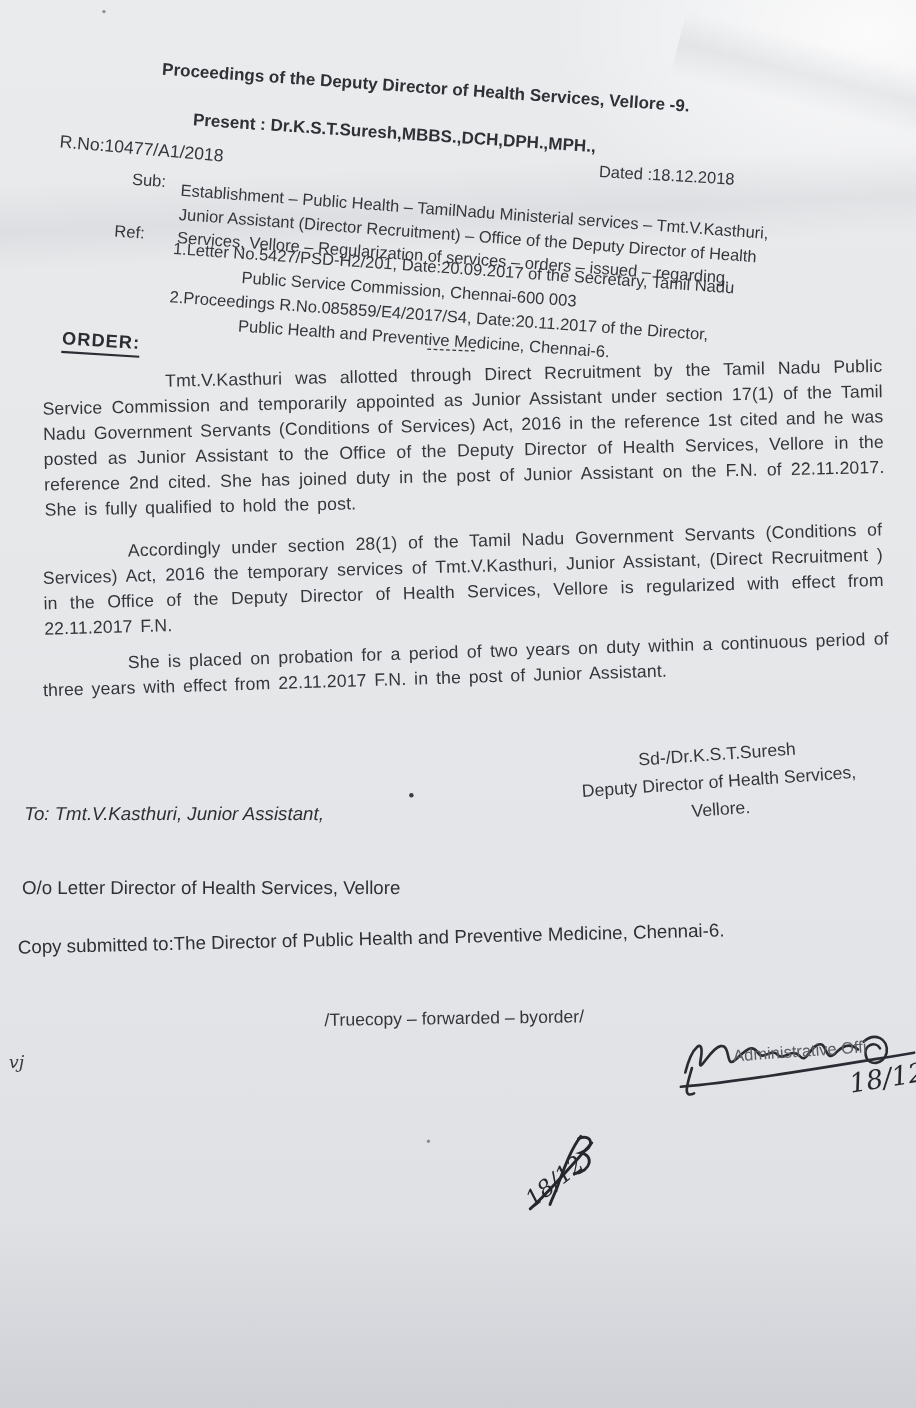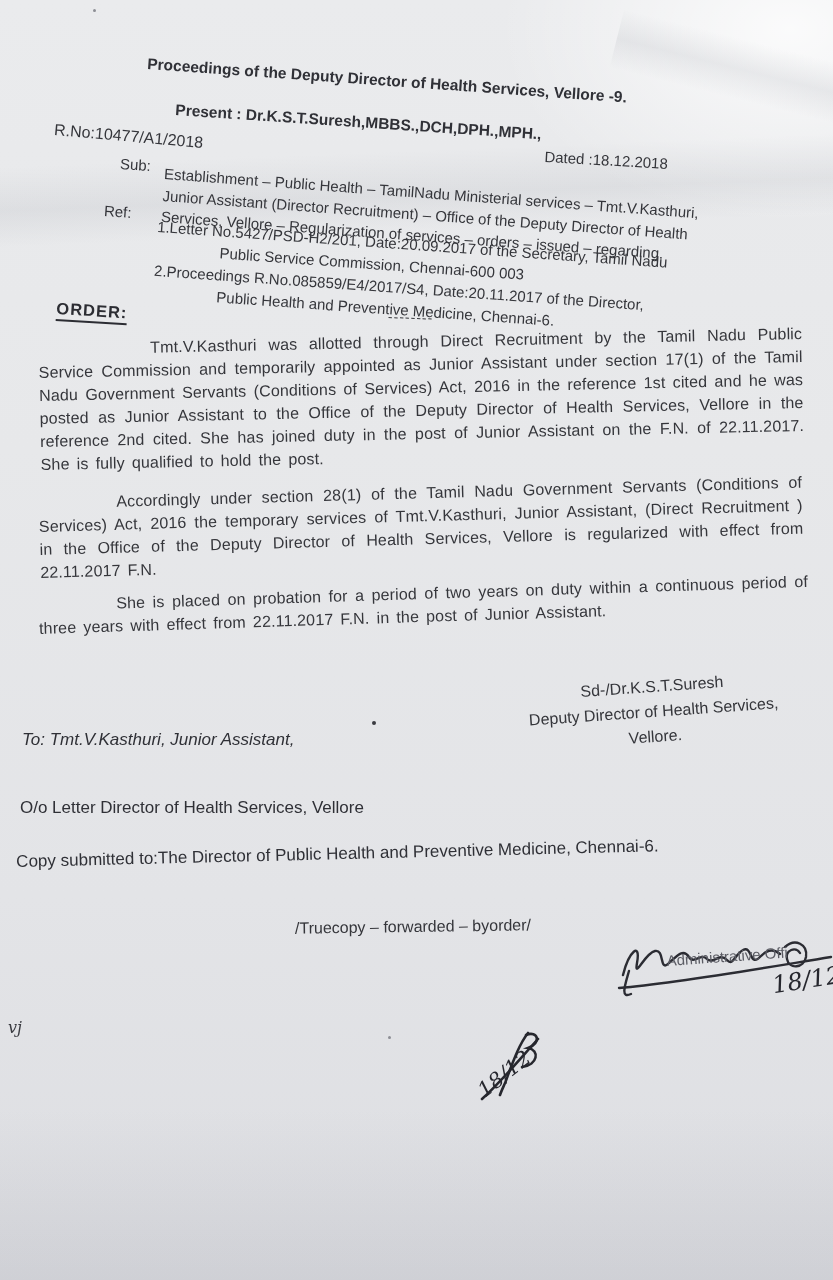--- a/index.html
+++ b/index.html
@@ -54,21 +54,21 @@
   .dist2 { left:20px; top:798px; }
   .dist3 { left:18px; top:825px; }
   .dist4 { left:16px; top:852px; transform:rotate(-1.4deg); transform-origin:left top; }
 
   .truecopy { left:295px; top:918px; font-size:16px; transform:rotate(-0.8deg); }
 
   .stamp-text { left:666px; top:952px; font-size:15px; color:#5b5c64; white-space:nowrap;
                 transform:rotate(-4deg); transform-origin:left top; }
   .hand { font-family:"DejaVu Serif", serif; font-style:italic; color:#26272e; }
   .stamp-date { left:772px; top:966px; font-size:24px; transform:rotate(-9deg); white-space:nowrap; }
-  .clerk { left:8px; top:1018px; font-size:16px; font-style:italic; color:#3a3b41; }
+  .clerk { left:8px; top:956px; font-size:16px; font-style:italic; color:#3a3b41; }
   .initials-date { left:474px; top:1062px; font-size:21px; transform:rotate(-38deg); white-space:nowrap; }
 
   .speck { width:3px; height:3px; border-radius:50%; background:#8d8e95; }
   svg { overflow:visible; }
 </style>
 </head>
 <body>
 
 <div id="photo">
 

